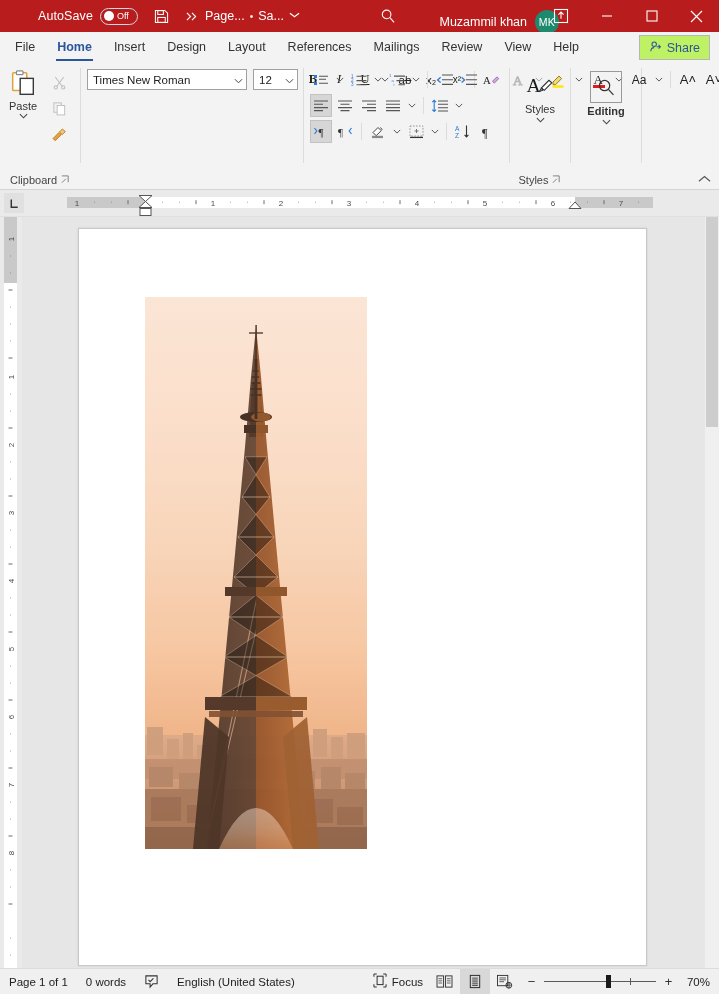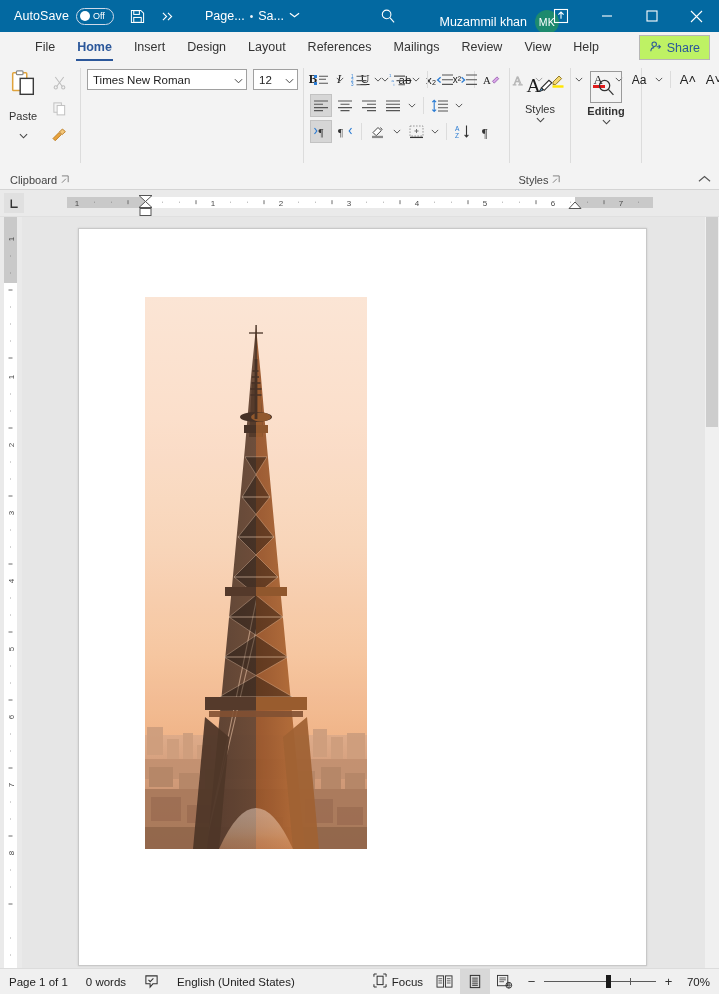--- a/index.html
+++ b/index.html
@@ -7,22 +7,22 @@
     width:719px;height:994px;overflow:hidden;
     font-family:"Liberation Sans", sans-serif;
     font-size:12px;color:#202020;
     background:#e6e6e6;
     -webkit-font-smoothing:antialiased;
   }
   .app{width:719px;height:994px;position:relative;display:flex;flex-direction:column;}
 
   
   .titlebar{
-    height:32px;background:#0369a1;color:#fff;
-    display:flex;align-items:center;flex:0 0 32px;position:relative;
+    height:32px;background:#b91c1c;color:#fff;
+    display:flex;align-items:center;flex:0 0 32px;position:relative;padding-left:24px;
   }
   .tb-left{display:flex;align-items:center;padding-left:14px;gap:0px;}
   .autosave-label{font-size:12.5px;letter-spacing:.1px;margin-right:7px;}
   .toggle{
     width:38px;height:17px;border-radius:9px;border:1.4px solid #cfd9e8;
     display:flex;align-items:center;position:relative;box-sizing:border-box;
   }
   .toggle .knob{width:10px;height:10px;border-radius:50%;background:#fff;margin-left:3px;}
   .toggle .off{font-size:9px;margin-left:3px;color:#fff;}
   .qa-btn{width:30px;height:30px;display:flex;align-items:center;justify-content:center;}
@@ -45,21 +45,21 @@
   }
   .win-ctrls{position:absolute;right:0;top:0;height:32px;display:flex;align-items:center;}
   .win-btn{width:45px;height:32px;display:flex;align-items:center;justify-content:center;}
   .ribbon-disp{width:46px;height:32px;display:flex;align-items:center;justify-content:center;}
 
   
   .tabstrip{
     height:30px;background:#f3f3f3;display:flex;align-items:flex-end;flex:0 0 30px;
     position:relative;
   }
-  .tabs{display:flex;align-items:stretch;height:30px;padding-left:24px;}
+  .tabs{display:flex;align-items:stretch;height:30px;padding-left:4px;}
   .tab{
     padding:0 11px;height:30px;display:flex;align-items:center;justify-content:center;
     font-size:12.5px;color:#333;position:relative;white-space:nowrap;
   }
   .tab.active{color:#2b579a;font-weight:600;}
   .tab.active:after{
     content:"";position:absolute;left:10px;right:10px;bottom:1px;height:2.5px;background:#2b579a;
   }
   .share-btn{
     position:absolute;right:9px;top:3px;height:23px;border:1px solid #b6b6b6;background:#bef264;
@@ -76,21 +76,21 @@
   .grp-label{
     height:18px;font-size:11px;color:#444;display:flex;align-items:center;
     justify-content:center;gap:4px;position:relative;text-align:center;
   }
   .grp-sep{width:1px;background:#dcdcdc;margin:6px 0 24px 0;height:95px;align-self:flex-start;}
   .dialog-launcher{font-size:9px;color:#666;}
 
   
   .clipboard{width:80px;}
   .paste-big{
-    width:46px;display:flex;flex-direction:column;align-items:center;padding-top:2px;gap:11px;
+    width:46px;display:flex;flex-direction:column;align-items:center;padding-top:2px;gap:1px;
   }
   .paste-big .lbl{font-size:11px;color:#333;}
   .chev{font-size:8px;color:#444;line-height:8px;}
   .clip-small{display:flex;flex-direction:column;gap:2px;padding-top:3px;}
   .mini{width:26px;height:24px;display:flex;align-items:center;justify-content:center;}
 
   
   .fontgrp{width:222px;}
   .font-rows{display:flex;flex-direction:row;gap:3px;padding:1px 0 0 6px;}
   .fr{display:flex;align-items:center;gap:2px;}

